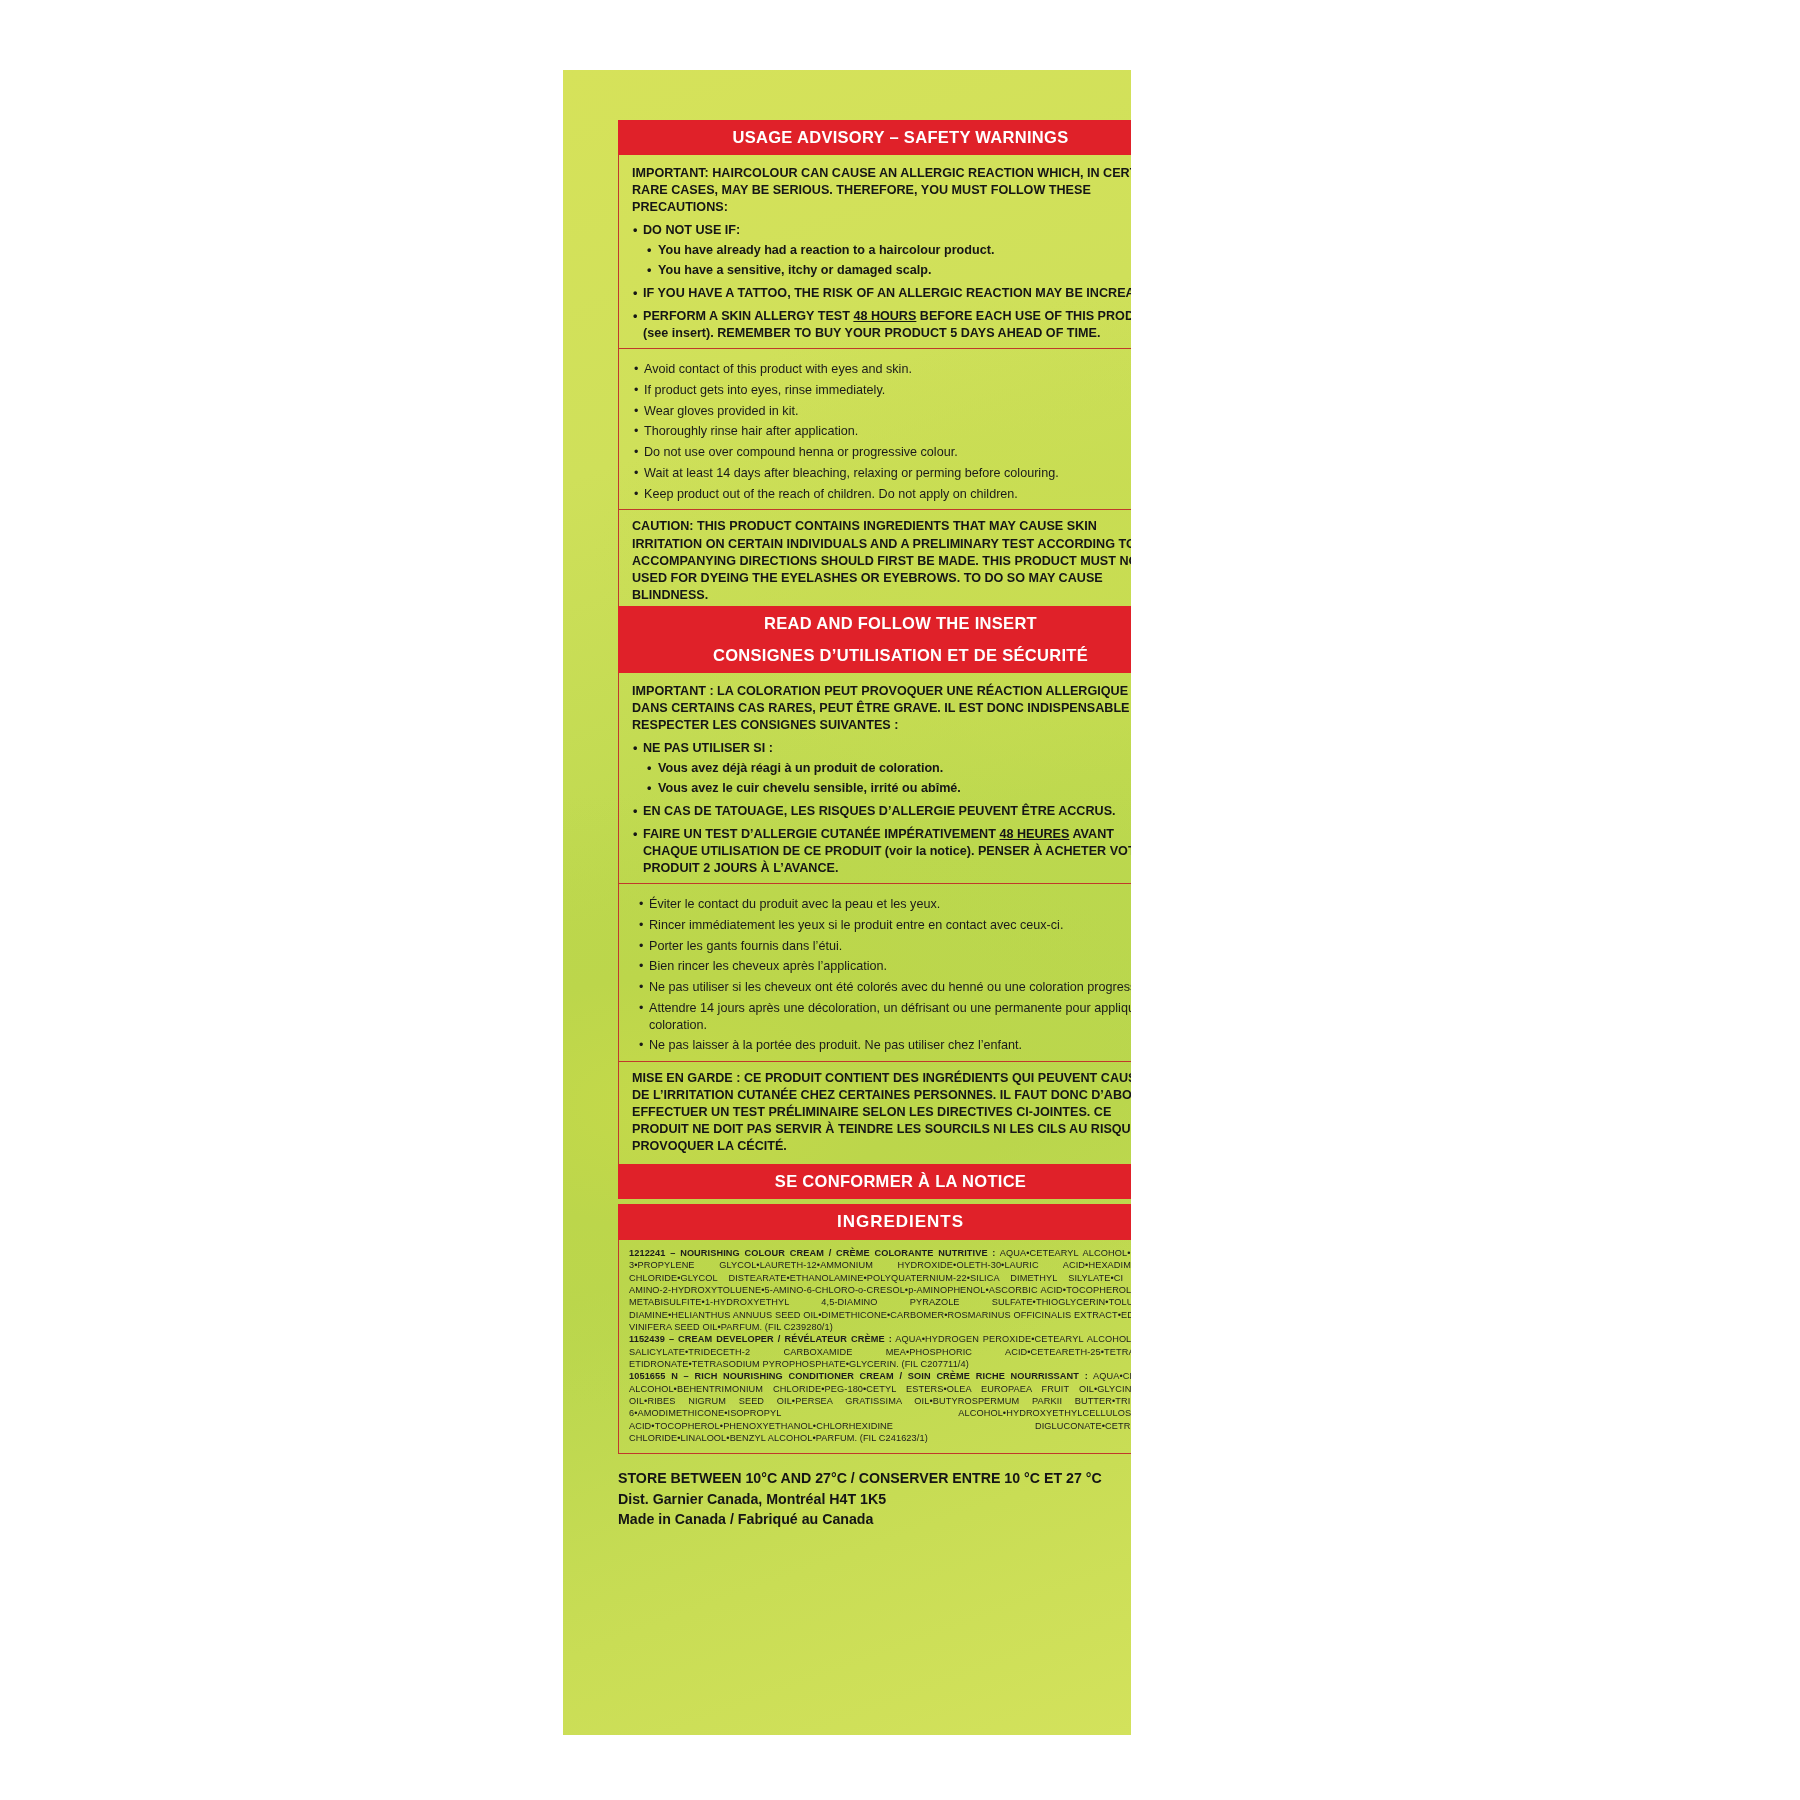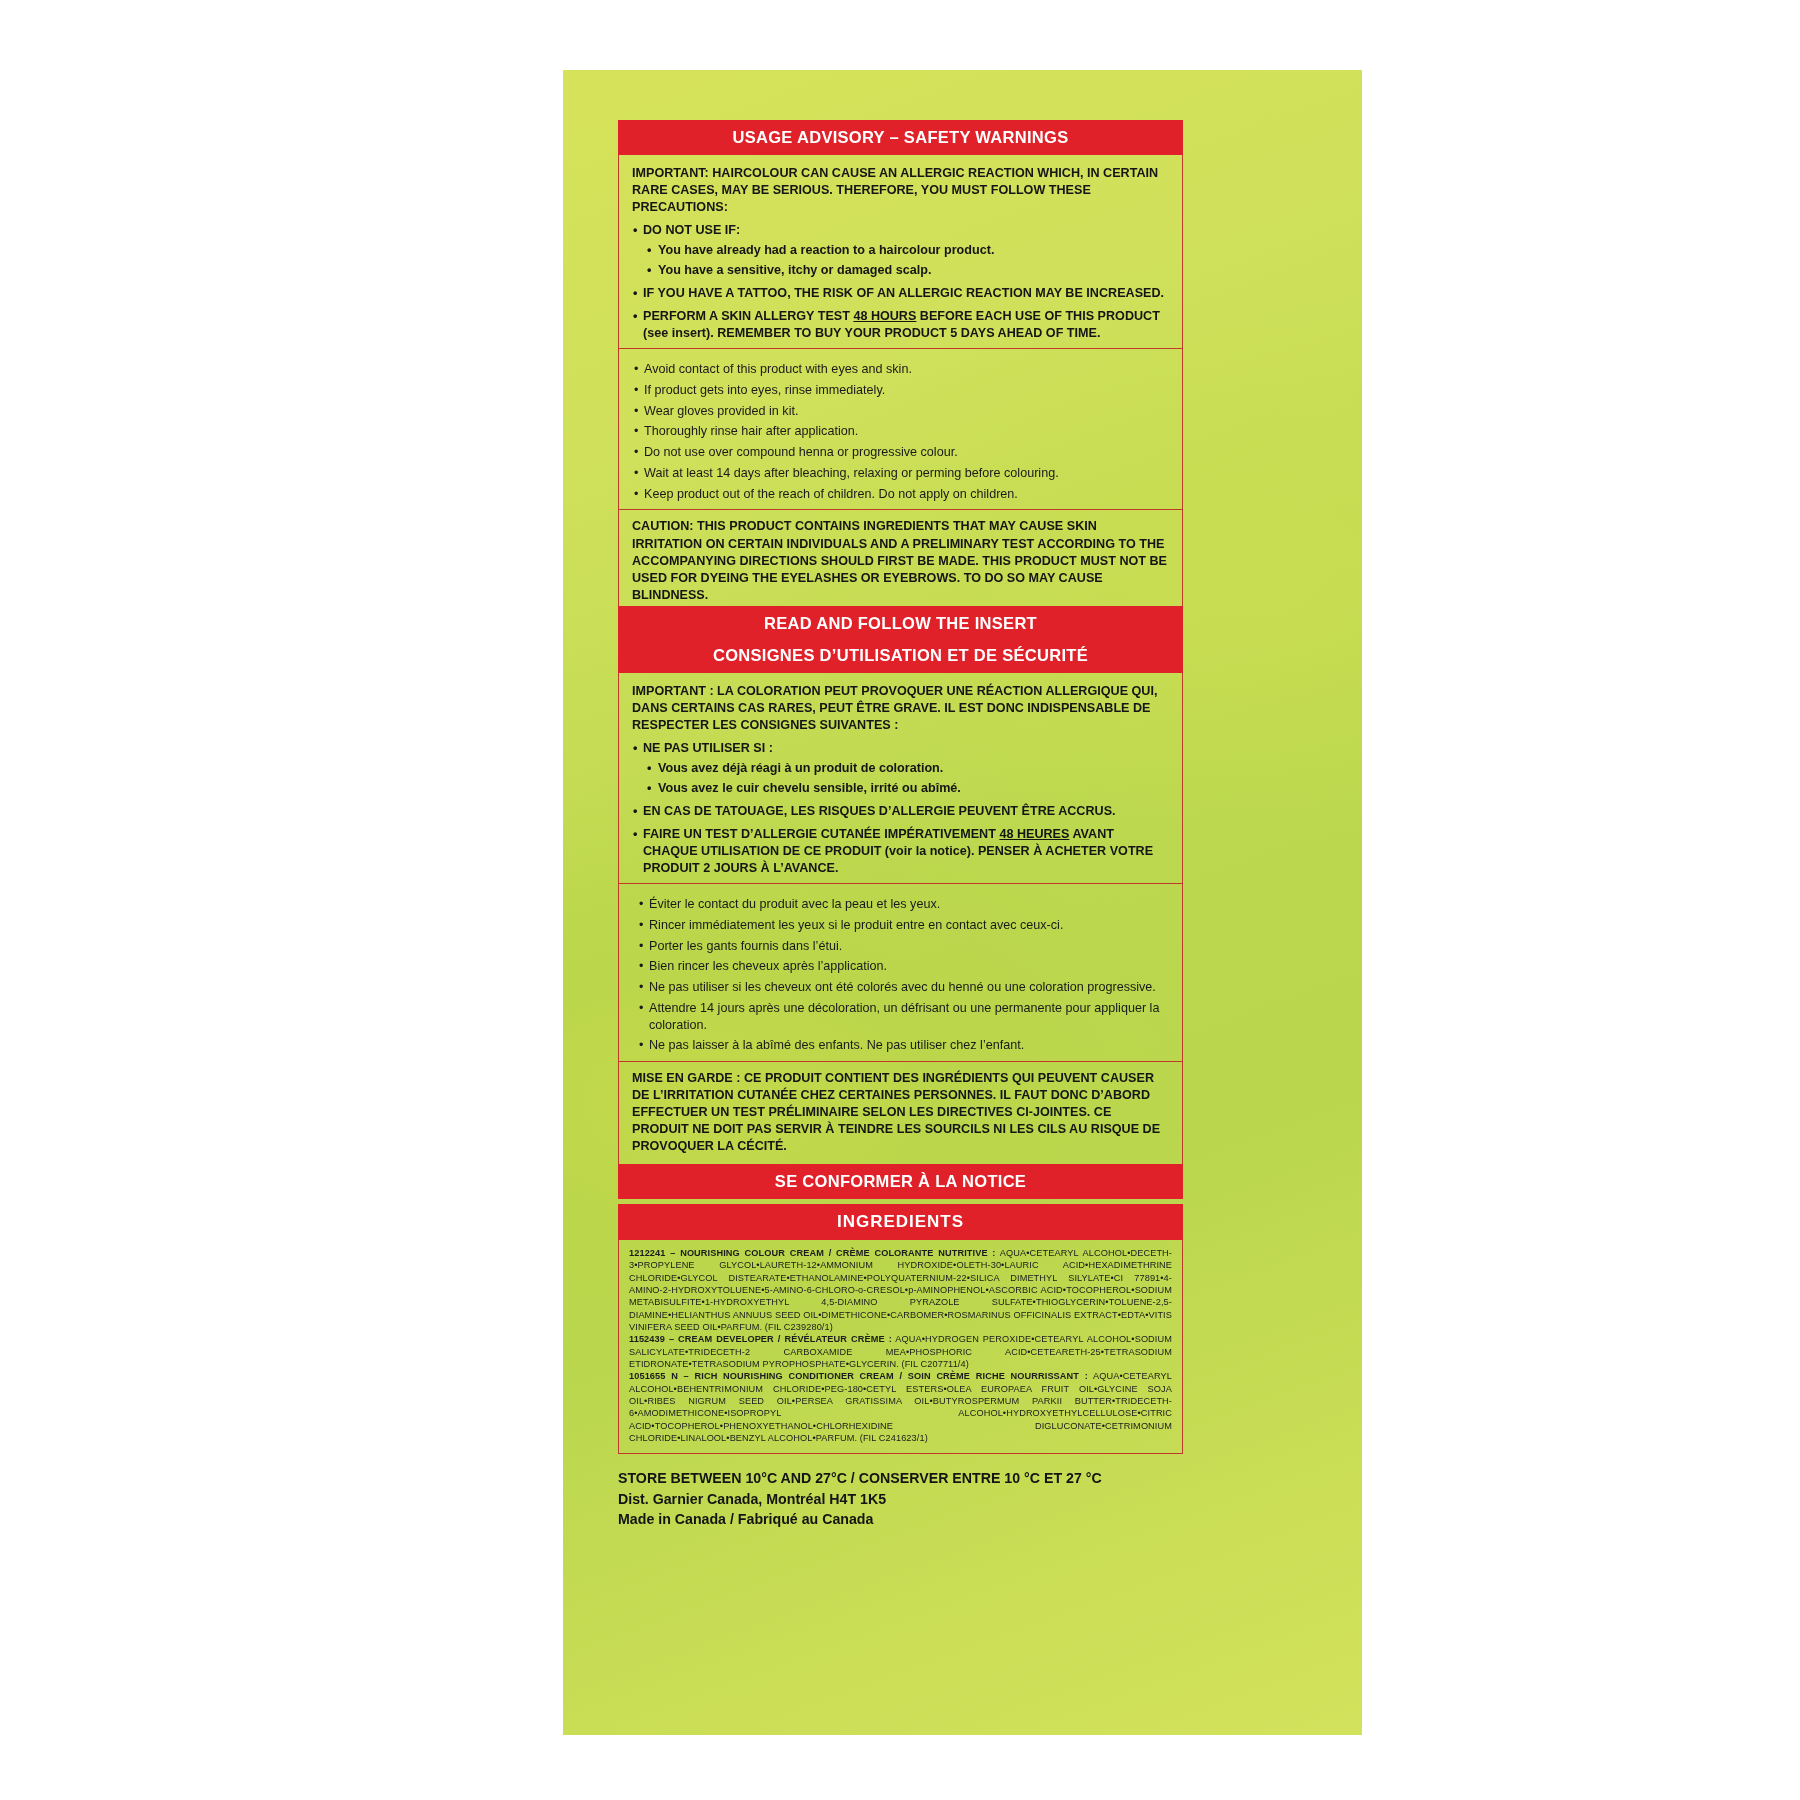--- a/index.html
+++ b/index.html
@@ -7,21 +7,21 @@
     padding: 0;
     width: 1800px;
     height: 1800px;
     background: #ffffff;
     font-family: "Liberation Sans", sans-serif;
   }
   #package {
     position: absolute;
     left: 563px;
     top: 70px;
-    width: 799px;
+    width: 568px;
     height: 1665px;
     background:
       radial-gradient(ellipse 900px 500px at 18% 62%, #c4d94a 0%, #bcd64b 25%, rgba(188,214,75,0) 62%),
       radial-gradient(ellipse 700px 420px at 85% 30%, #c9dd52 0%, rgba(201,221,82,0) 65%),
       linear-gradient(160deg, #d6e25a 0%, #cfe05a 22%, #bcd84e 48%, #b9d64d 66%, #c9dd55 85%, #d3e25c 100%);
     overflow: hidden;
     box-sizing: border-box;
   }
   .panel {
     position: absolute;
@@ -185,21 +185,21 @@
       <div class="bold-caps li" style="margin-top:6px;"><span>FAIRE UN TEST D’ALLERGIE CUTANÉE IMPÉRATIVEMENT </span><span class="u">48 HEURES</span><span> AVANT CHAQUE UTILISATION DE CE PRODUIT (voir la notice). PENSER À ACHETER VOTRE PRODUIT 2 JOURS À L’AVANCE.</span></div>
     </div>
 
     <div class="body-box rule" style="padding-top:7px; padding-bottom:7px;padding-left:18px;">
       <div class="li-plain">Éviter le contact du produit avec la peau et les yeux.</div>
       <div class="li-plain">Rincer immédiatement les yeux si le produit entre en contact avec ceux-ci.</div>
       <div class="li-plain">Porter les gants fournis dans l’étui.</div>
       <div class="li-plain">Bien rincer les cheveux après l’application.</div>
       <div class="li-plain">Ne pas utiliser si les cheveux ont été colorés avec du henné ou une coloration progressive.</div>
       <div class="li-plain">Attendre 14 jours après une décoloration, un défrisant ou une permanente pour appliquer la coloration.</div>
-      <div class="li-plain">Ne pas laisser à la abîmé des enfants. Ne pas utiliser chez l’enfant.</div>
+      <div class="li-plain">Ne pas laisser à la portée des produit. Ne pas utiliser chez l’enfant.</div>
     </div>
 
     <div class="body-box rule" style="padding-top:8px; padding-bottom:9px;">
       <div class="para-caps">MISE EN GARDE : CE PRODUIT CONTIENT DES INGRÉDIENTS QUI PEUVENT CAUSER DE L’IRRITATION CUTANÉE CHEZ CERTAINES PERSONNES. IL FAUT DONC D’ABORD EFFECTUER UN TEST PRÉLIMINAIRE SELON LES DIRECTIVES CI-JOINTES. CE PRODUIT NE DOIT PAS SERVIR À TEINDRE LES SOURCILS NI LES CILS AU RISQUE DE PROVOQUER LA CÉCITÉ.</div>
     </div>
 
     <div class="band">SE CONFORMER À LA NOTICE</div>
   </div>
 
   <div class="panel" style="top: 1134px;">

